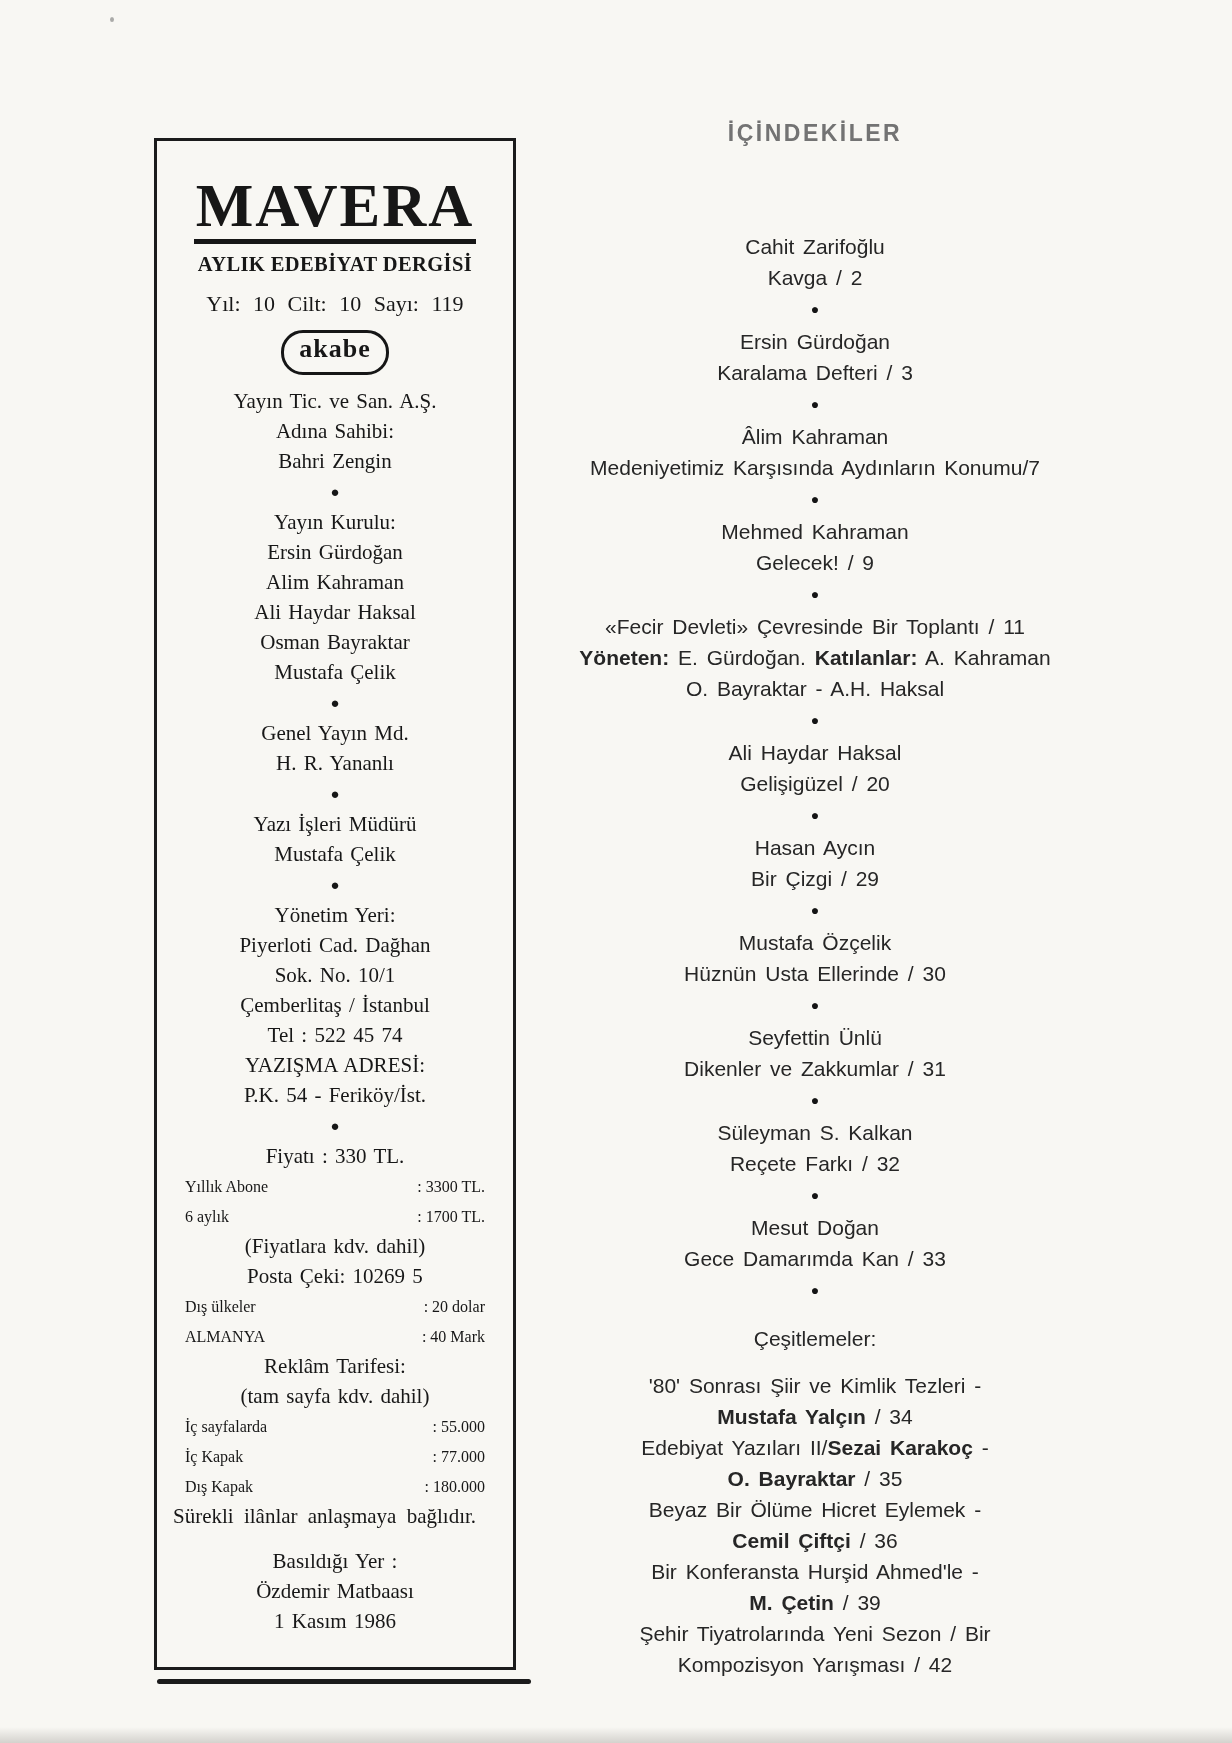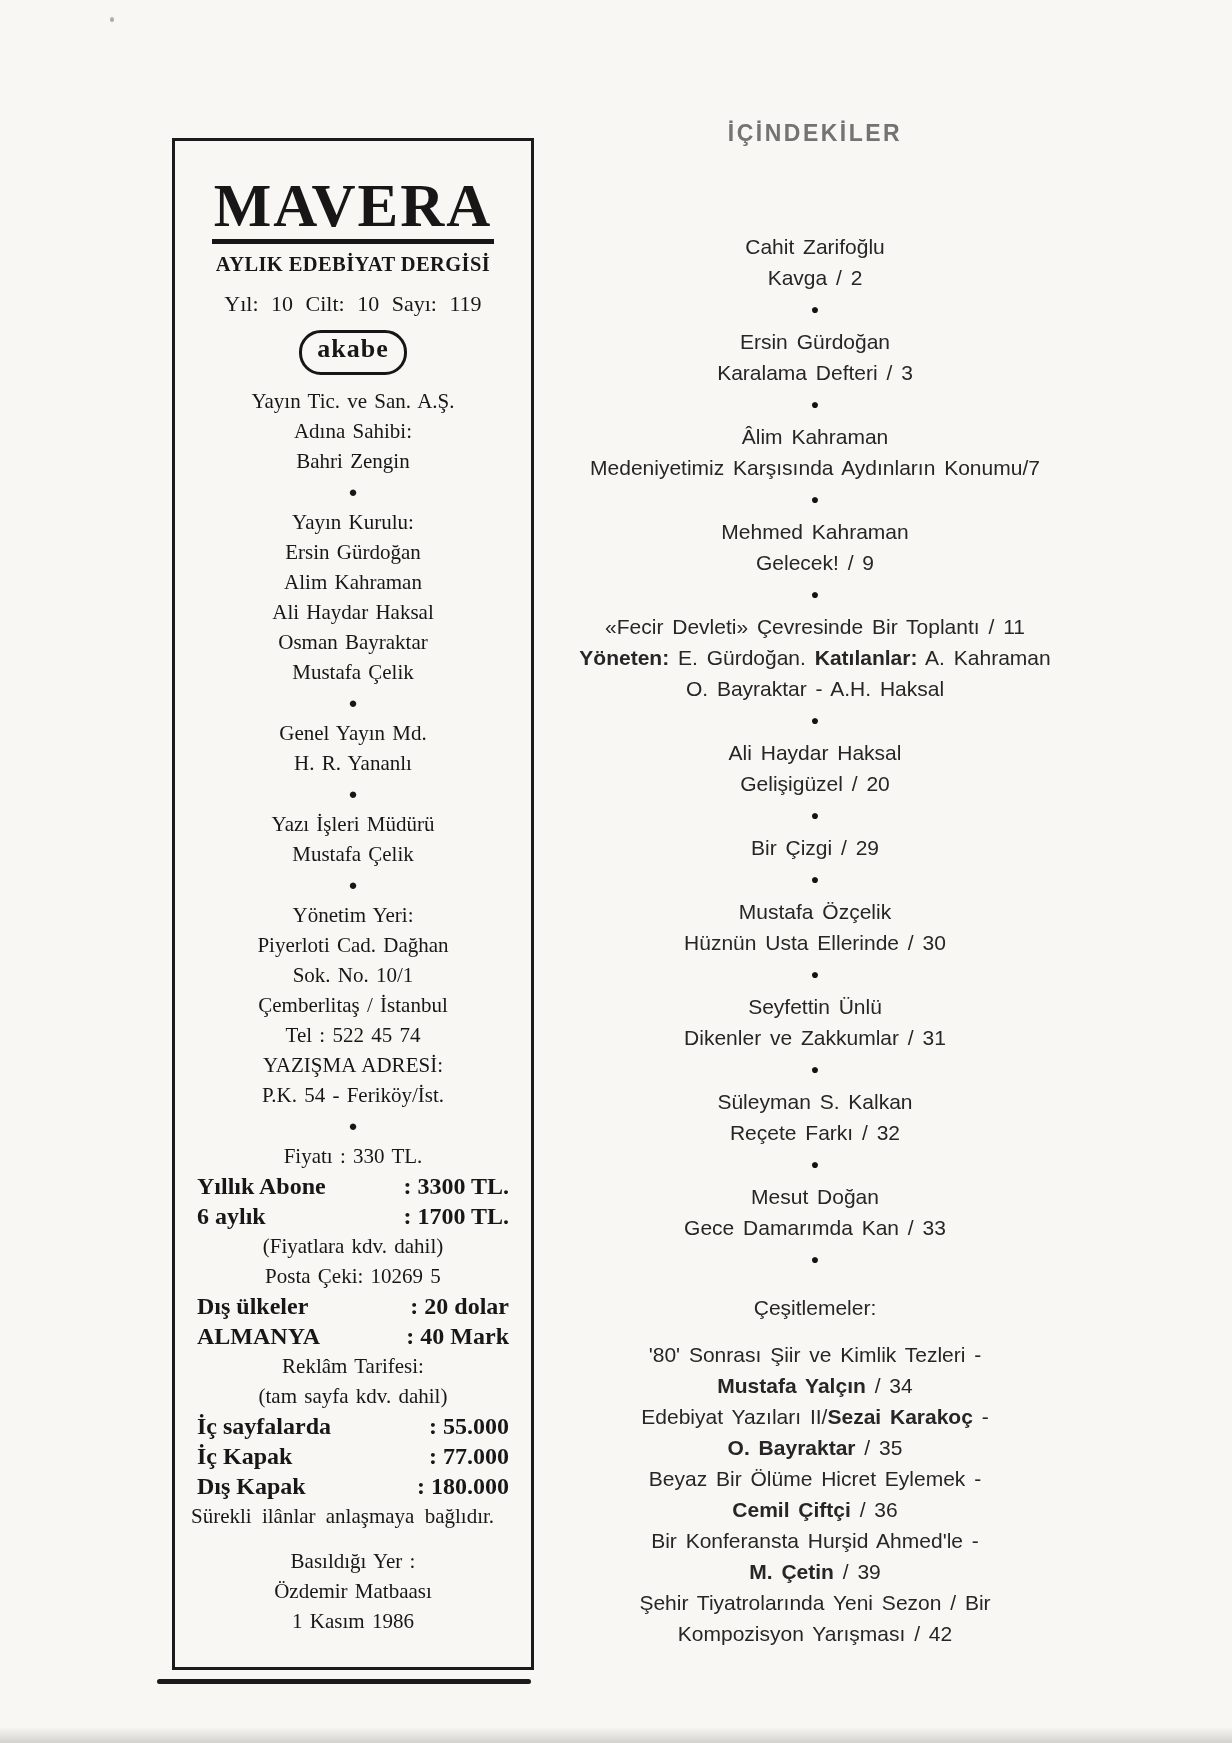--- a/index.html
+++ b/index.html
@@ -5,21 +5,21 @@
   html,body{margin:0;padding:0;}
   body{
     width:1232px;height:1743px;position:relative;overflow:hidden;
     background:#f8f7f3;color:#1b1b1b;
     font-family:"Liberation Serif", serif;
   }
   .page{position:absolute;inset:0;}
 
   
   .masthead-box{
-    position:absolute;left:172px;top:138px;width:362px;height:1532px;
+    position:absolute;left:154px;top:138px;width:362px;height:1532px;
     border:3px solid #1b1b1b;box-sizing:border-box;
     padding:16px 14px 0;text-align:center;
     color:#171717;
   }
   .box-underline{
     position:absolute;left:157px;top:1679px;width:374px;height:5px;
     background:#1b1b1b;border-radius:3px;
   }
   .m-title-wrap{margin:18px 0 8px;}
   .m-title{
@@ -37,21 +37,21 @@
   .m-badge{
     display:inline-block;border:3px solid #161616;border-radius:22px;
     font-weight:700;font-size:26px;line-height:30px;padding:1px 15px 8px;
     letter-spacing:1px;
   }
   .m-line{font-size:21px;line-height:29px;margin:1px 0;word-spacing:2px;}
   .m-line.bold{font-weight:400;}
   .m-bullet{font-size:15px;line-height:30px;}
   .m-row{
     display:flex;justify-content:space-between;
-    font-size:24px;line-height:29px;margin:1px 8px;text-align:left;font-weight:bold;
+    font-size:16px;line-height:29px;margin:1px 14px;text-align:left;
   }
   .m-just{font-size:21px;line-height:29px;margin:1px 2px;text-align:left;word-spacing:5px;}
   .m-gap{height:14px;}
 
   
   .toc{
     position:absolute;left:500px;top:120px;width:630px;text-align:center;
     font-family:"Liberation Sans","DejaVu Sans",sans-serif;color:#262626;
   }
   .toc-heading{
@@ -164,20 +164,21 @@
         <div class="toc-line toc-author">Mehmed Kahraman</div>
         <div class="toc-line toc-title">Gelecek! / 9</div>
         <div class="toc-bullet">●</div>
         <div class="toc-line toc-title">«Fecir Devleti» Çevresinde Bir Toplantı / 11</div>
         <div class="toc-line"><span class="b">Yöneten:</span><span> E. Gürdoğan. </span><span class="b">Katılanlar:</span><span> A. Kahraman</span></div>
         <div class="toc-line toc-title">O. Bayraktar - A.H. Haksal</div>
         <div class="toc-bullet">●</div>
         <div class="toc-line toc-author">Ali Haydar Haksal</div>
         <div class="toc-line toc-title">Gelişigüzel / 20</div>
         <div class="toc-bullet">●</div>
+        <div class="toc-line toc-author">Hasan Aycın</div>
         <div class="toc-line toc-title">Bir Çizgi / 29</div>
         <div class="toc-bullet">●</div>
         <div class="toc-line toc-author">Mustafa Özçelik</div>
         <div class="toc-line toc-title">Hüznün Usta Ellerinde / 30</div>
         <div class="toc-bullet">●</div>
         <div class="toc-line toc-author">Seyfettin Ünlü</div>
         <div class="toc-line toc-title">Dikenler ve Zakkumlar / 31</div>
         <div class="toc-bullet">●</div>
         <div class="toc-line toc-author">Süleyman S. Kalkan</div>
         <div class="toc-line toc-title">Reçete Farkı / 32</div>

